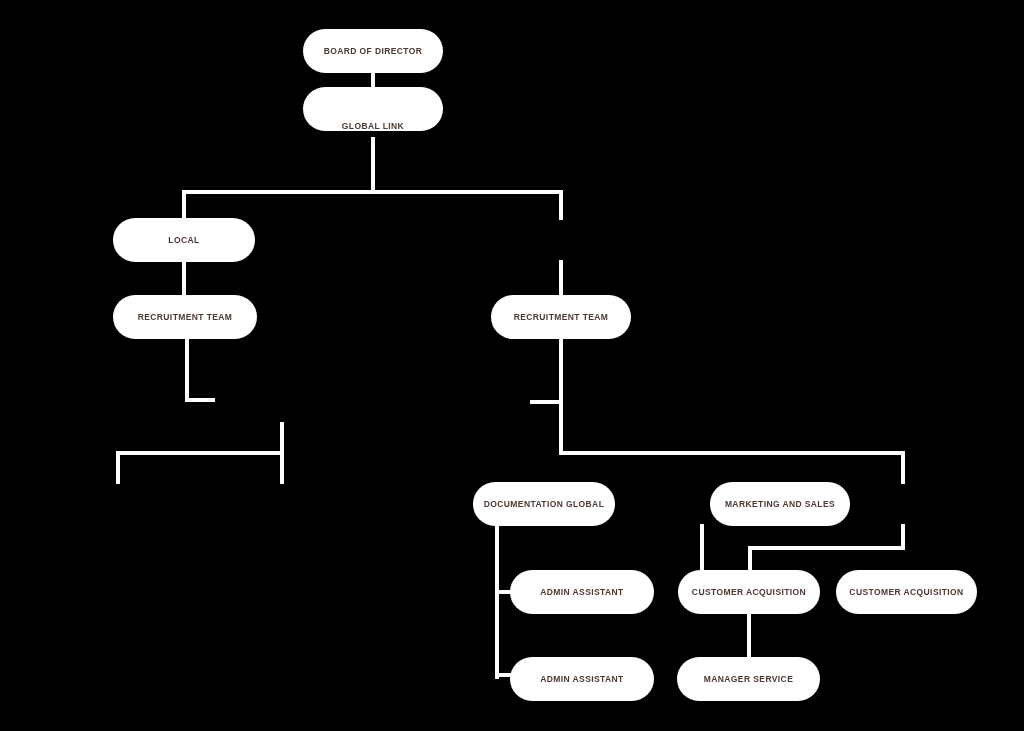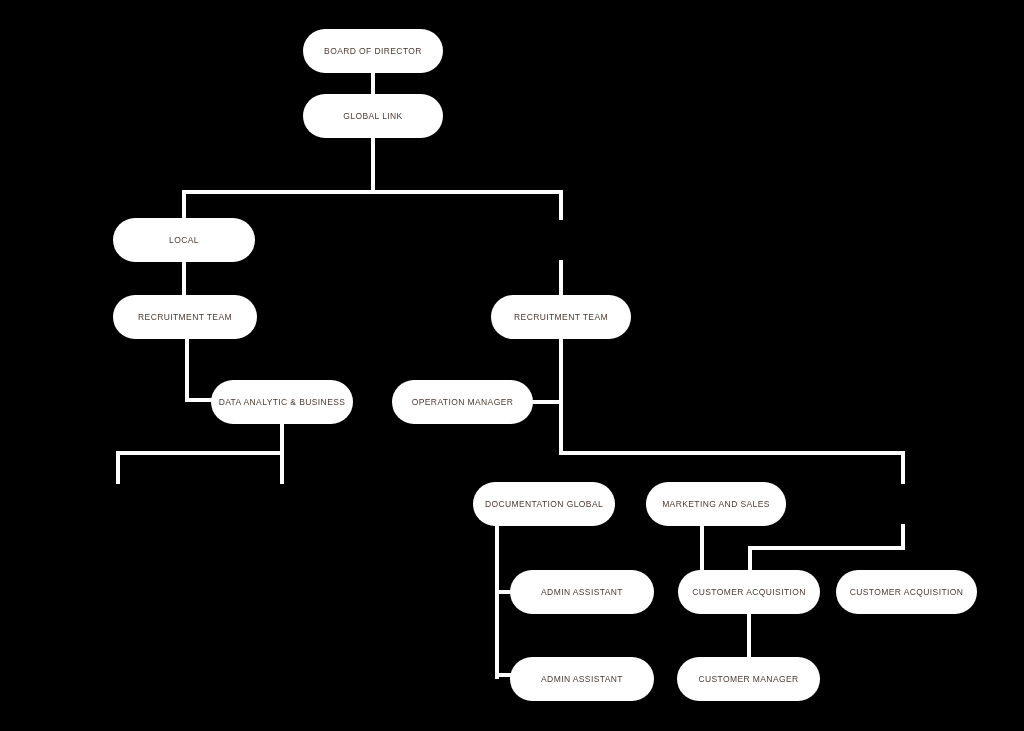--- a/index.html
+++ b/index.html
@@ -20,43 +20,43 @@
     height: 44px;
     background: var(--node-fill, #ffffff);
     border-radius: 22px;
     display: flex;
     align-items: center;
     justify-content: center;
   }
   .node span {
     color: var(--node-text, #4a3a33);
     font-size: 8.5px;
-    font-weight: 400;
+    font-weight: 700;
     letter-spacing: 0.4px;
     white-space: nowrap;
     text-align: center;
   }
   .line {
     position: absolute;
     background: var(--connector, #ffffff);
   }
 
   
   .n-board        { left:303px; top:29px;  width:140px; }
-  .n-global       { left:303px; top:94px;  width:140px; }
+  .n-global       { left:303px; top:87px;  width:140px;align-items:flex-end; }
   .n-local        { left:113px; top:218px; width:142px;justify-content:center; }
   .n-foreign      { left:491px; top:218px; width:140px; }
   .n-recruit-l    { left:113px; top:295px; width:144px; }
   .n-recruit-f    { left:491px; top:295px; width:140px; }
   .n-data         { left:211px; top:380px; width:142px; }
   .n-operation    { left:392px; top:380px; width:141px; }
   .n-finance      { left:49px;  top:482px; width:141px; }
   .n-hr           { left:213px; top:482px; width:140px; }
   .n-doc          { left:473px; top:482px; width:142px; }
-  .n-marketing    { left:646px; top:482px; width:140px; }
+  .n-marketing    { left:710px; top:482px; width:140px; }
   .n-liaison      { left:832px; top:482px; width:142px; }
   .n-admin1       { left:510px; top:570px; width:144px; }
   .n-acq1         { left:678px; top:570px; width:142px; }
   .n-acq2         { left:836px; top:570px; width:141px; }
   .n-admin2       { left:510px; top:657px; width:144px; }
   .n-service      { left:677px; top:657px; width:143px; }
 
   
   .l1  { left:371px; top:71px;  width:4px;   height:26px; }
   .l2  { left:371px; top:137px; width:4px;   height:57px; }
@@ -123,41 +123,35 @@
   </div>
   <div class="node n-local">
     <span>LOCAL</span>
   </div>
   <div class="node n-recruit-l">
     <span>RECRUITMENT TEAM</span>
   </div>
   <div class="node n-recruit-f">
     <span>RECRUITMENT TEAM</span>
   </div>
-  <div class="node n-data">
-    <span>DATA ANALYTIC &amp; BUSINESS</span>
-  </div>
-  <div class="node n-operation">
-    <span>OPERATION MANAGER</span>
-  </div>
   <div class="node n-doc">
     <span>DOCUMENTATION GLOBAL</span>
   </div>
   <div class="node n-marketing">
     <span>MARKETING AND SALES</span>
   </div>
   <div class="node n-admin1">
     <span>ADMIN ASSISTANT</span>
   </div>
   <div class="node n-acq1">
     <span>CUSTOMER ACQUISITION</span>
   </div>
   <div class="node n-acq2">
     <span>CUSTOMER ACQUISITION</span>
   </div>
   <div class="node n-admin2">
     <span>ADMIN ASSISTANT</span>
   </div>
   <div class="node n-service">
-    <span>CUSTOMER MANAGER</span>
+    <span>MANAGER SERVICE</span>
   </div>
 
 </div>
 
 </body></html>

